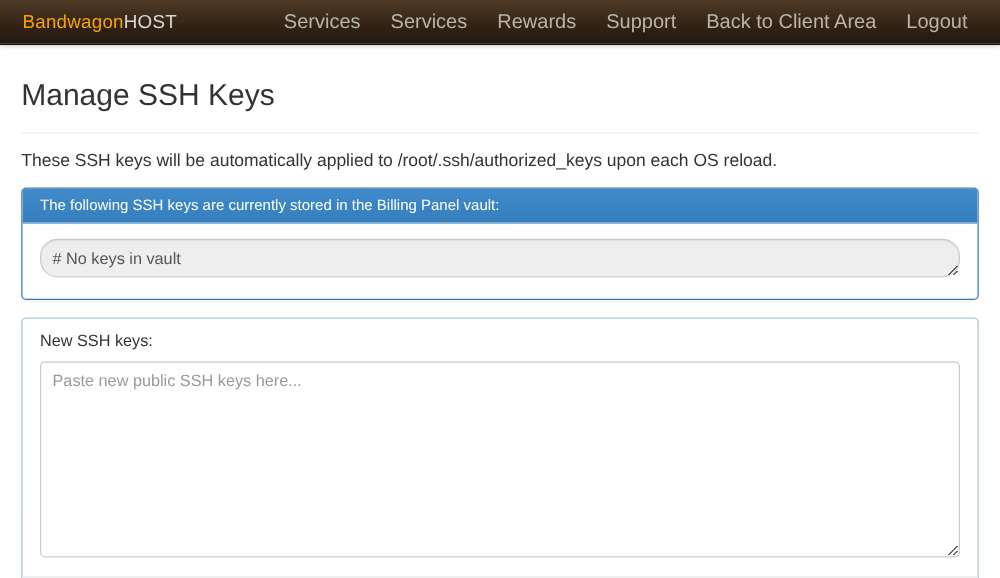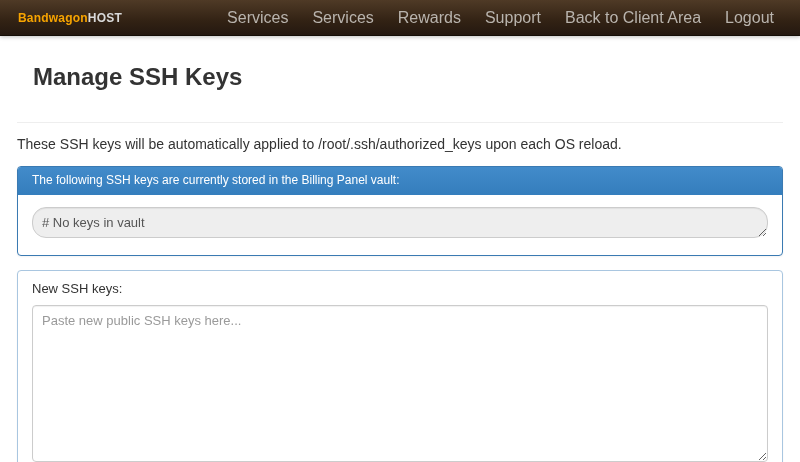--- a/index.html
+++ b/index.html
@@ -17,22 +17,22 @@
     height: 36px;
     background: linear-gradient(to bottom, #4f3a26 0%, #322214 60%, #241810 100%);
     border-bottom: 1px solid #150e07;
     box-shadow: 0 1px 4px rgba(0,0,0,0.25);
     display: flex;
     align-items: center;
     justify-content: space-between;
     padding: 0 14px 0 18px;
   }
   .brand {
-    font-size: 12px;
-    font-weight: bold;
+    font-size: 15px;
+    font-weight: normal;
     letter-spacing: 0.2px;
     text-decoration: none;
     cursor: pointer;
     white-space: nowrap;
   }
   .brand .brand-orange { color: #f7a400; }
   .brand .brand-light  { color: #d9d9d9; }
   .nav-links { display: flex; align-items: center; }
   .nav-links a {
     color: #b9b4ae;
@@ -45,23 +45,23 @@
 
   
   .container { padding: 0 17px; }
 
   .page-header {
     margin: 28px 0 0 0;
     padding-bottom: 16px;
     border-bottom: 1px solid #eeeeee;
   }
   .page-header h1 {
-    margin: 16px;
+    margin: 0;
     font-size: 24px;
-    font-weight: 700;
+    font-weight: 400;
     color: #333;
     line-height: 1.1;
   }
 
   .intro {
     margin: 11px 0 11px 0;
     font-size: 14px;
     line-height: 1.45;
     color: #333;
   }

